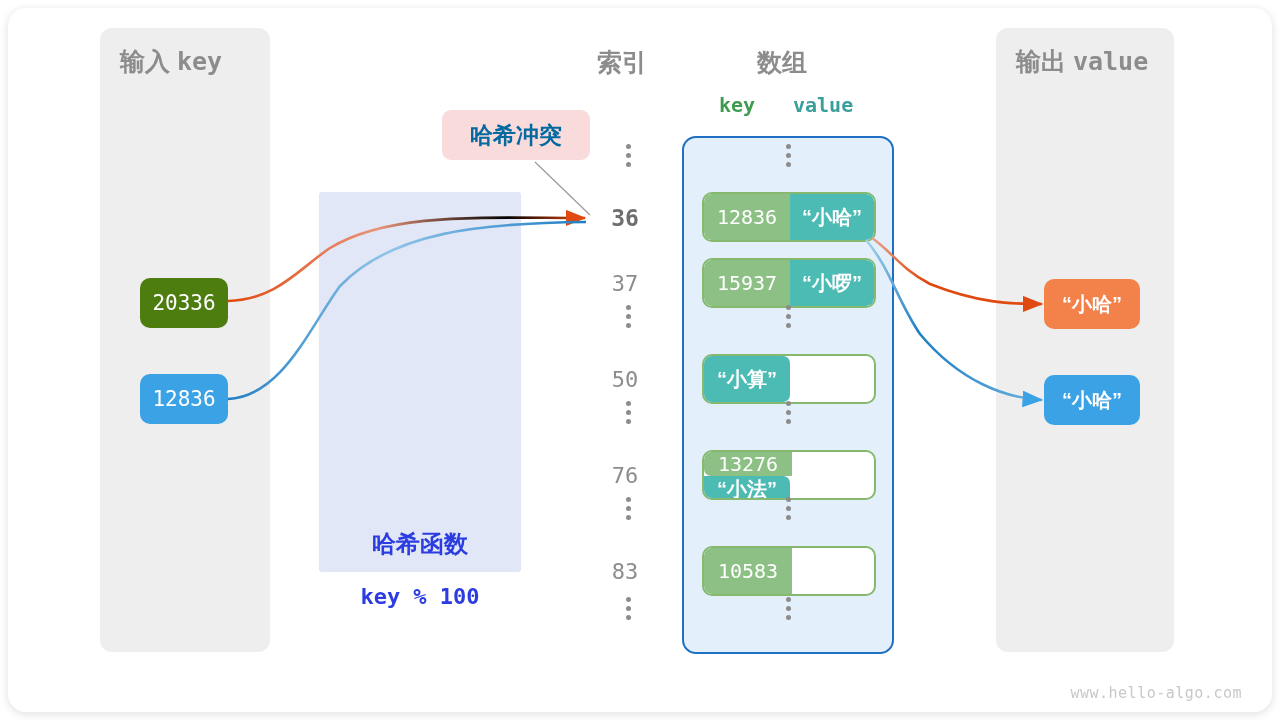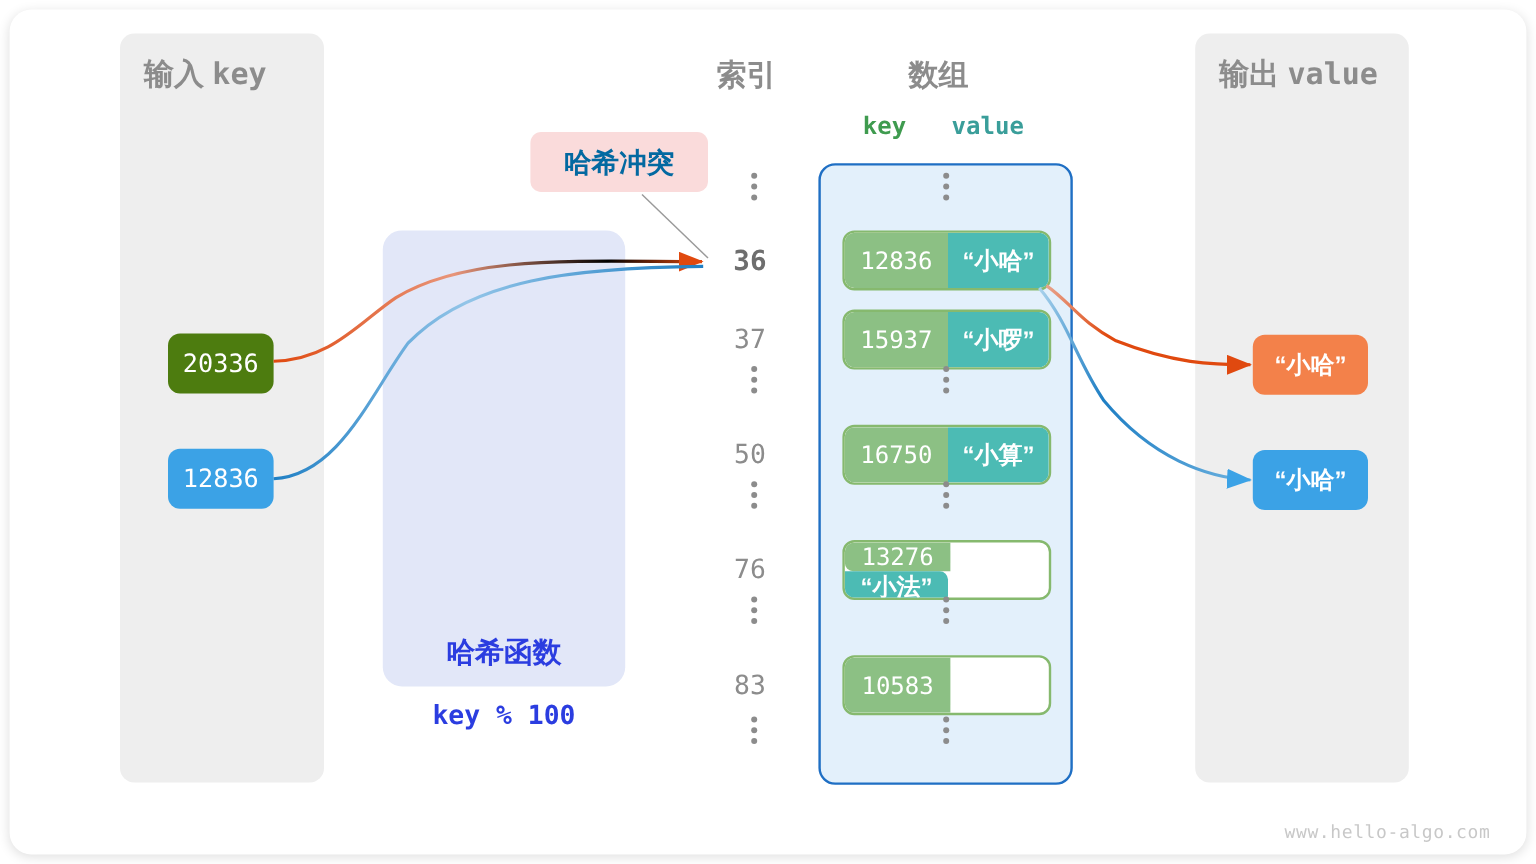--- a/index.html
+++ b/index.html
@@ -89,21 +89,21 @@
     font-size: 23px;
     font-weight: bold;
   }
 
   
   .hashbox {
     position: absolute;
     left: 319px; top: 192px;
     width: 202px; height: 380px;
     background: #e2e7f8;
-    border-radius: 16px;
+    border-radius: 3px;
   }
   .hash-title {
     position: absolute;
     left: 0; top: 336px;
     width: 202px;
     text-align: center;
     color: #2b3de0;
     font-size: 24px;
     font-weight: bold;
   }
@@ -297,21 +297,20 @@
         <i></i>
         <i></i>
       </div>
       <div class="dots" style="left: 783px; top: 305px;">
         <i></i>
         <i></i>
         <i></i>
       </div>
       <div class="idx" style="left: 593px; top: 367px;">50</div>
       <div class="pair" style="top: 354px;">
-        <div class="k">16750</div>
         <div class="v">“小算”</div>
       </div>
       <div class="dots" style="left: 623px; top: 401px;">
         <i></i>
         <i></i>
         <i></i>
       </div>
       <div class="dots" style="left: 783px; top: 401px;">
         <i></i>
         <i></i>

